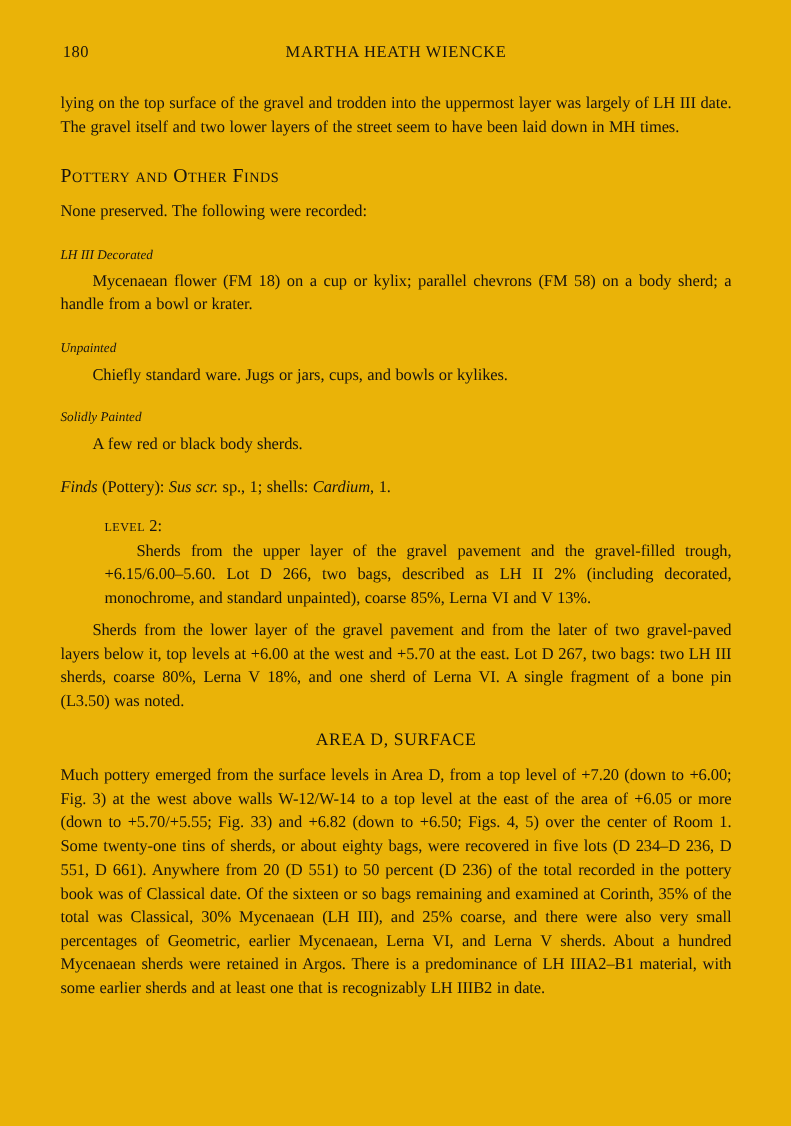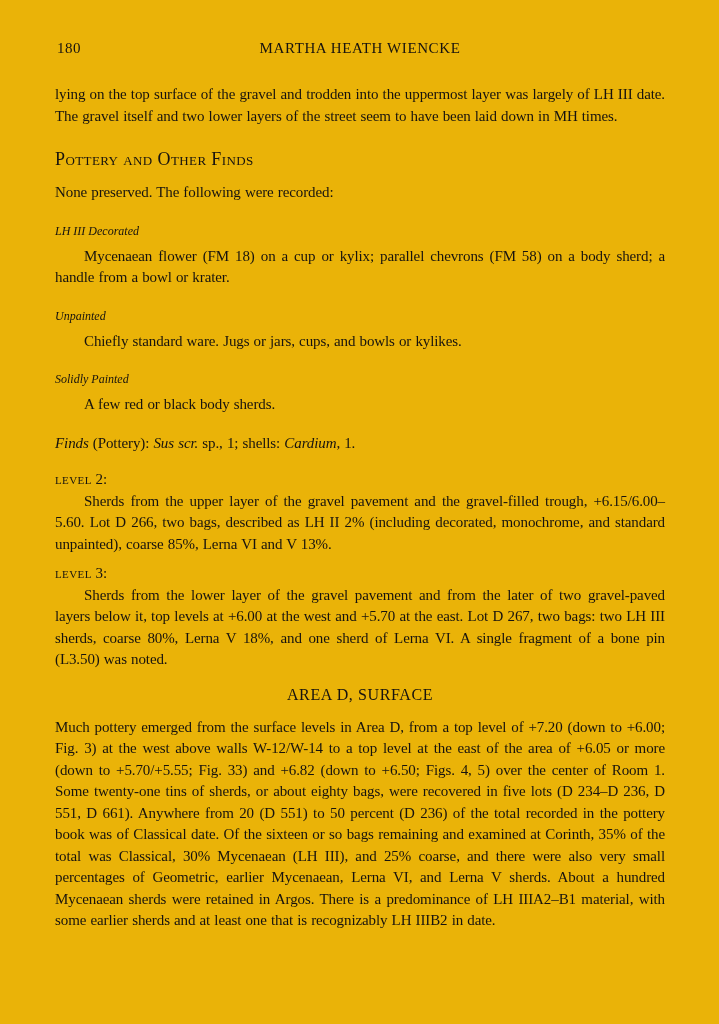--- a/index.html
+++ b/index.html
@@ -53,21 +53,21 @@
   .sc-heading {
     font-variant: small-caps;
     font-weight: normal;
     font-size: 18px;
     letter-spacing: 0.4px;
     margin: 21px 0 0 0;
     line-height: 22px;
   }
   .after-heading { margin-top: 12px; }
   .level-block { margin-top: 9px; }
-  .level-block.lvl2 { margin-top: 15px; }
+  .level-block.lvl2 { margin-top: 15px; margin-left: 40px; }
   .level-block.lvl3 { margin-top: 8px; }
   .level-head {
     font-size: 15px;
     line-height: 21.5px;
   }
   .sub { margin-top: 16px; }
   .ital-head {
     font-style: italic;
     font-size: 12px;
     line-height: 22px;
@@ -118,21 +118,20 @@
     </div>
 
     <p class="body fauna"><i>Finds</i><span> (Pottery): </span><i>Sus scr.</i><span> sp., 1; shells: </span><i>Cardium</i><span>, 1.</span></p>
 
     <div class="level-block lvl2">
       <p class="level-head"><span class="sc">level</span> <span>2:</span></p>
       <p class="body indent">Sherds from the upper layer of the gravel pavement and the gravel-filled trough, +6.15/6.00–5.60. Lot D 266, two bags, described as LH II 2% (including decorated, monochrome, and standard unpainted), coarse 85%, Lerna VI and V 13%.</p>
     </div>
 
     <div class="level-block lvl3">
-      <p class="level-head"><span class="sc">level</span> <span>3:</span></p>
       <p class="body indent">Sherds from the lower layer of the gravel pavement and from the later of two gravel-paved layers below it, top levels at +6.00 at the west and +5.70 at the east. Lot D 267, two bags: two LH III sherds, coarse 80%, Lerna V 18%, and one sherd of Lerna VI. A single fragment of a bone pin (L3.50) was noted.</p>
     </div>
 
     <h2 class="center-heading">AREA D, SURFACE</h2>
 
     <p class="body area-text">Much pottery emerged from the surface levels in Area D, from a top level of +7.20 (down to +6.00; Fig. 3) at the west above walls W-12/W-14 to a top level at the east of the area of +6.05 or more (down to +5.70/+5.55; Fig. 33) and +6.82 (down to +6.50; Figs. 4, 5) over the center of Room 1. Some twenty-one tins of sherds, or about eighty bags, were recovered in five lots (D 234–D 236, D 551, D 661). Anywhere from 20 (D 551) to 50 percent (D 236) of the total recorded in the pottery book was of Classical date. Of the sixteen or so bags remaining and examined at Corinth, 35% of the total was Classical, 30% Mycenaean (LH III), and 25% coarse, and there were also very small percentages of Geometric, earlier Mycenaean, Lerna VI, and Lerna V sherds. About a hundred Mycenaean sherds were retained in Argos. There is a predominance of LH IIIA2–B1 material, with some earlier sherds and at least one that is recognizably LH IIIB2 in date.</p>
 
   </div>
 </div>
 

